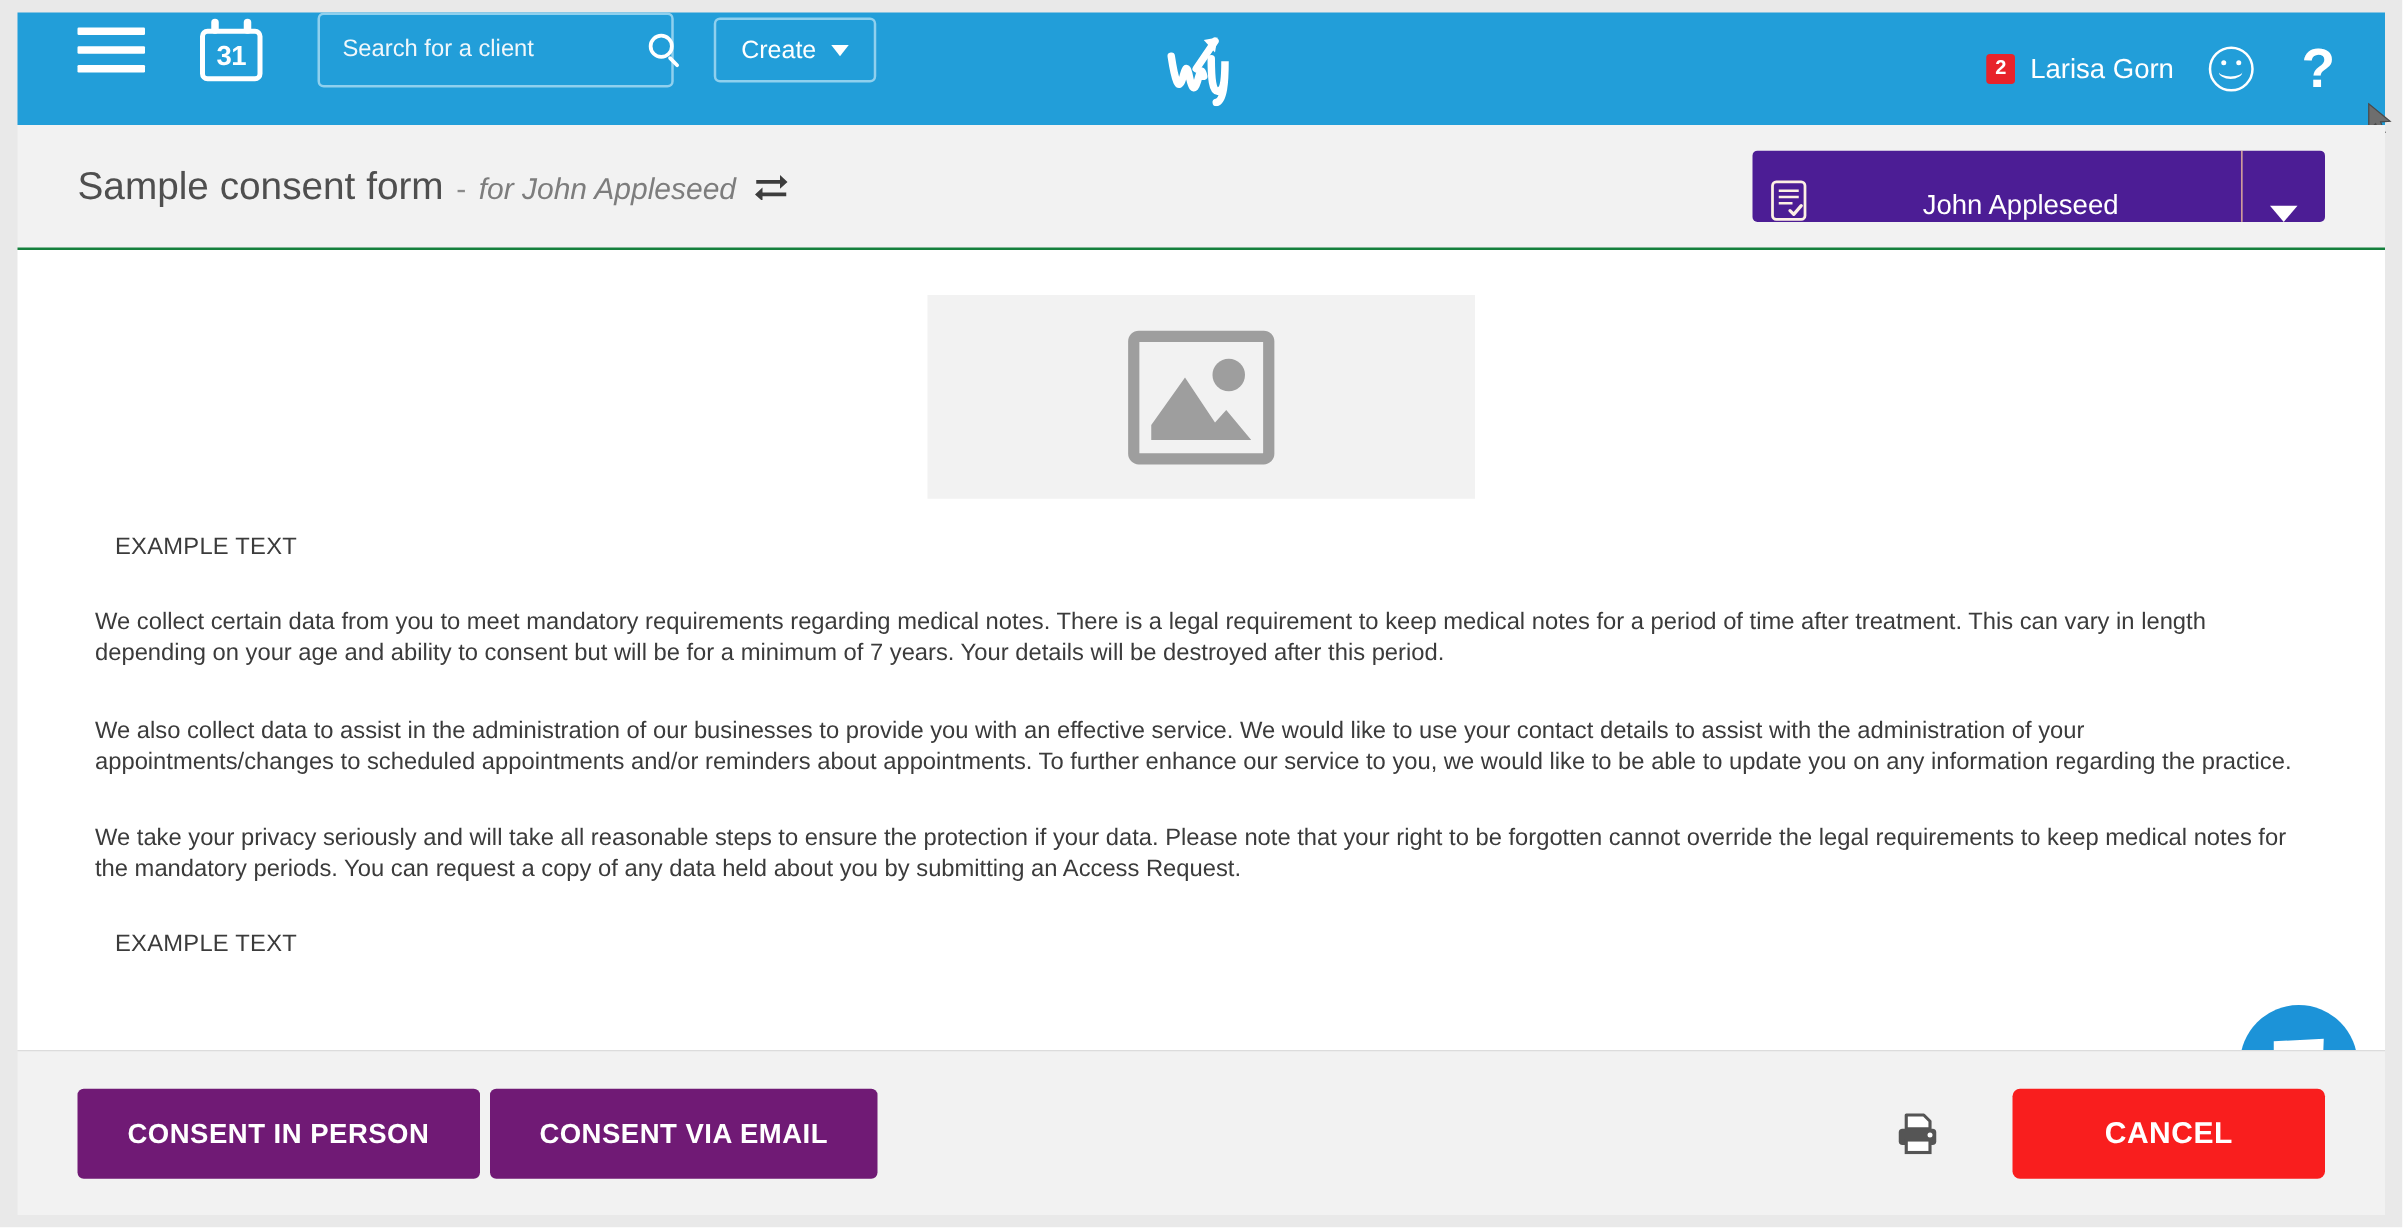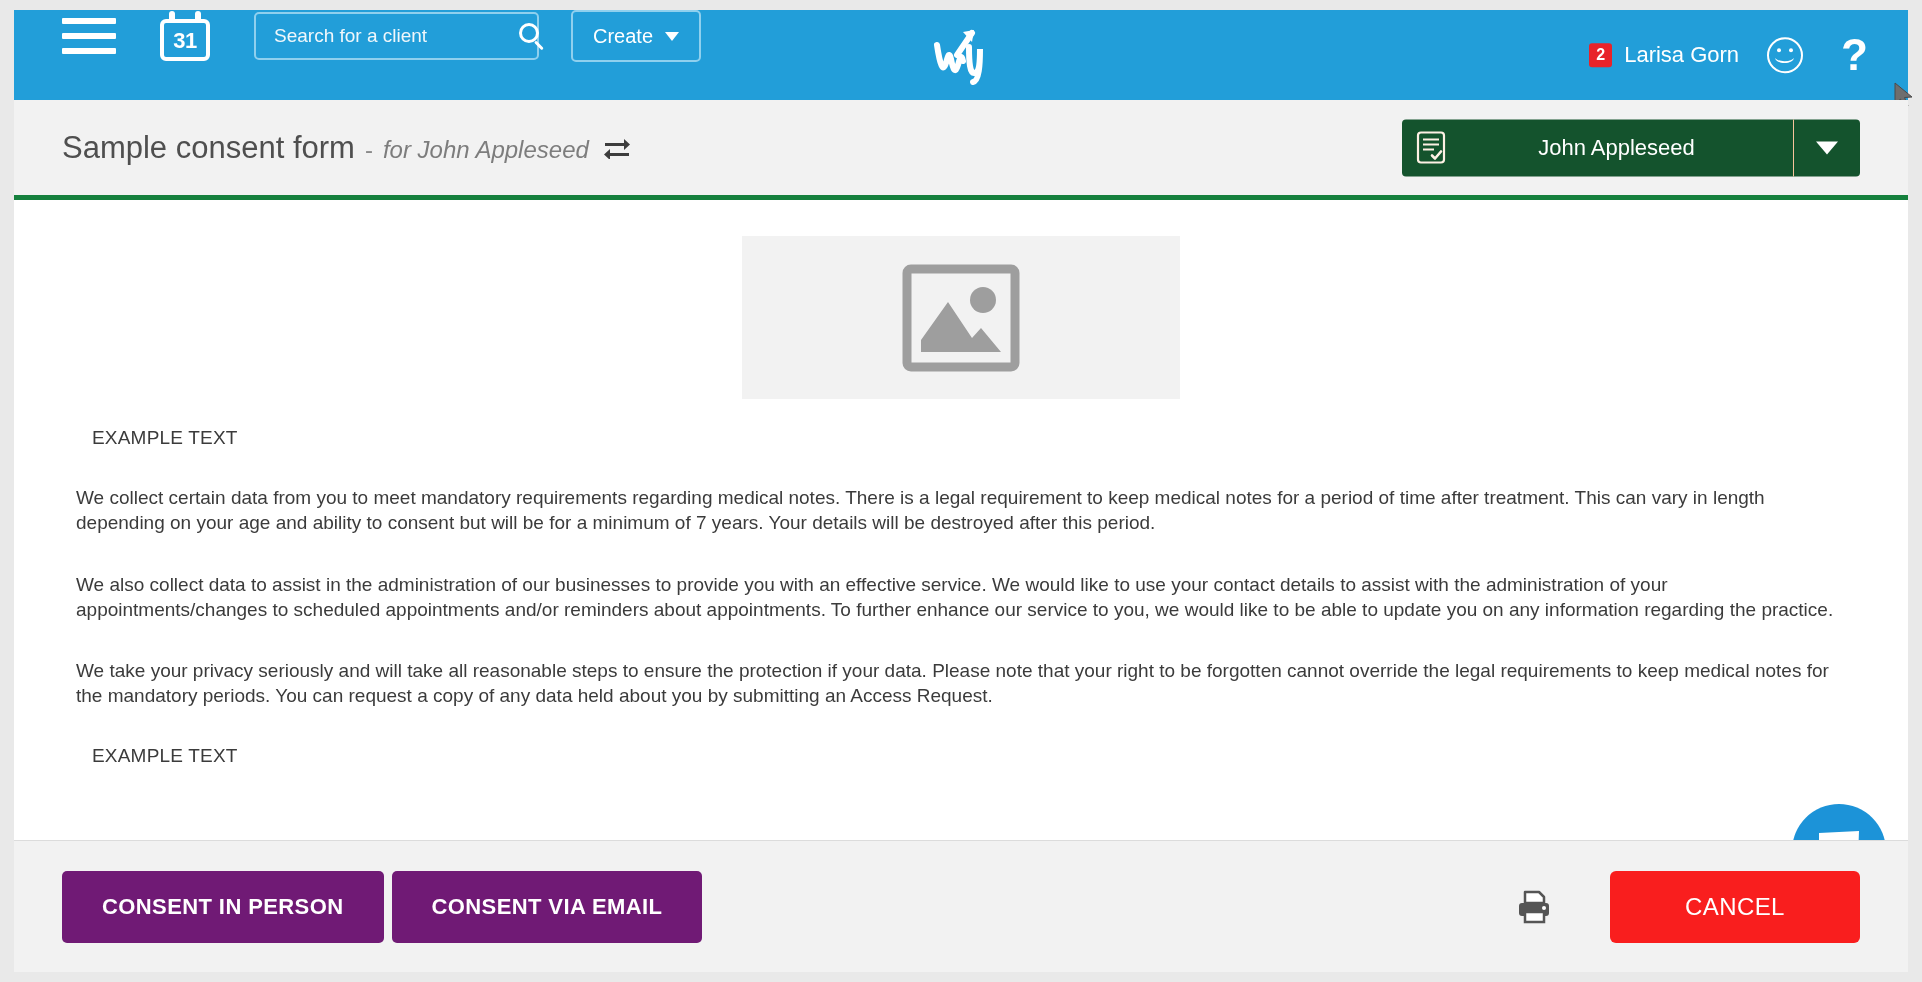--- a/index.html
+++ b/index.html
@@ -61,21 +61,21 @@
   .cal-icon .cal-tab.r { right: 9px; }
   .cal-icon .cal-num {
     position: absolute; left: 0; top: 17px;
     width: 50px; text-align: center;
     color: #ffffff; font-size: 22px; font-weight: bold;
     letter-spacing: -0.5px;
   }
 
   .search-box {
     margin-left: 44px;
-    width: 285px; height: 48px;
+    width: 285px; height: 60px;
     border: 2px solid #8fd0ee;
     border-radius: 5px;
     display: flex; align-items: center;
     padding: 0 12px 0 18px;
     cursor: text;
   }
   .search-box input {
     flex: 1; border: none; outline: none;
     background: transparent;
     color: #ffffff; font-size: 19px;
@@ -173,21 +173,21 @@
     pointer-events: none;
   }
   .cursor-arrow svg { display: block; }
 
   
   .subbar {
     position: absolute;
     left: 14px; top: 100px;
     width: 1894px; height: 100px;
     background: #f2f2f2;
-    border-bottom: 5px solid #15803d;
+    border-bottom: 2px solid #15803d;
     display: flex; align-items: center;
   }
   .title-block {
     display: flex; align-items: baseline;
     padding-left: 48px;
   }
   .page-title {
     font-size: 31px; color: #4f4f4f; font-weight: 400;
   }
   .title-dash {
@@ -201,23 +201,23 @@
     width: 28px; height: 22px; cursor: pointer;
     align-self: center;
   }
   .swap-icon svg { display: block; }
 
   .client-pill {
     position: absolute;
     right: 48px; top: 50%;
     transform: translateY(-50%);
     width: 458px; height: 57px;
-    background: #14532d;
+    background: #4c1d95;
     border-radius: 4px;
-    display: flex; align-items: center;
+    display: flex; align-items: flex-end;
     cursor: pointer;
   }
   .client-pill .doc-icon {
     width: 58px; display: flex; align-items: center; justify-content: center;
   }
   .client-pill .pill-name {
     flex: 1; text-align: center;
     color: #ffffff; font-size: 22px;
     padding-right: 20px;
   }
@@ -298,21 +298,21 @@
     font-family: "Liberation Sans", sans-serif;
   }
   .footer-right {
     position: absolute; right: 48px;
     display: flex; align-items: center; gap: 58px;
   }
   .print-icon { cursor: pointer; display: flex; }
   .btn-red {
     background: #f91e1e; color: #ffffff;
     border: none; border-radius: 6px;
-    font-size: 24px; font-weight: normal;
+    font-size: 24px; font-weight: bold;
     letter-spacing: 0.4px;
     height: 72px; padding: 0 44px;
     min-width: 250px;
     cursor: pointer;
     font-family: "Liberation Sans", sans-serif;
   }
 </style>
 </head>
 <body>
 

